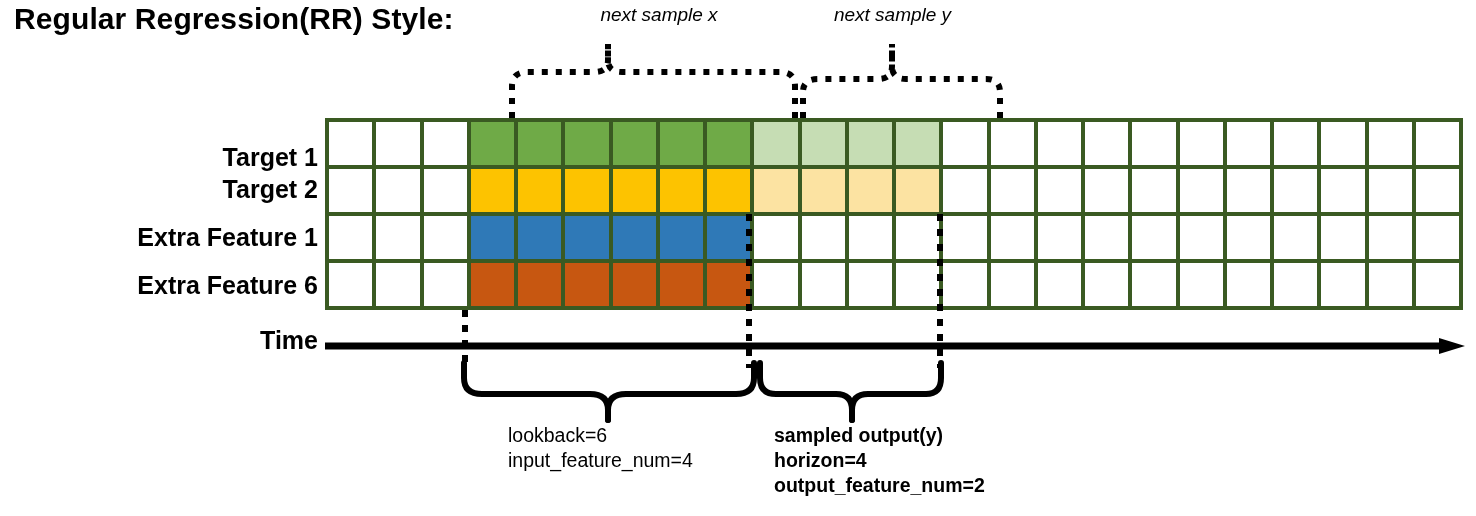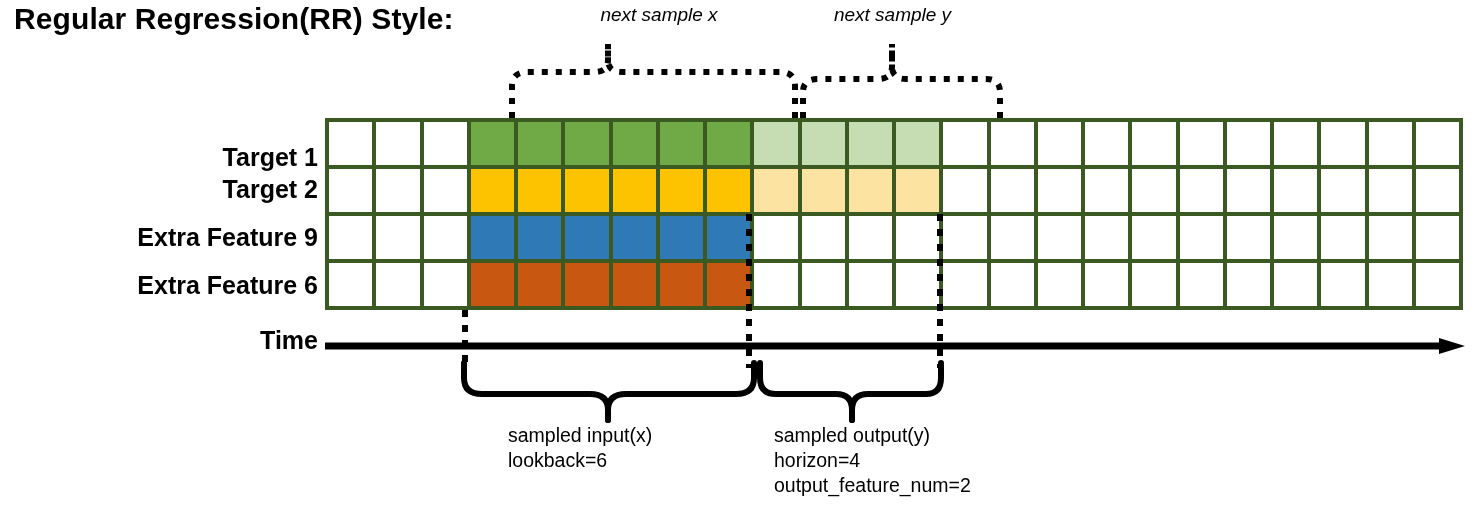--- a/index.html
+++ b/index.html
@@ -71,35 +71,35 @@
 
   
   #overlay{left:0;top:0;width:1476px;height:516px;pointer-events:none;}
 
   
   .caption{
     font-size:19.5px;font-weight:400;color:#000;
     line-height:25px;white-space:nowrap;
   }
   #cap-x{left:508px;top:423px;}
-  #cap-y{left:774px;top:423px;}
+  #cap-y{left:774px;top:423px;font-weight:bold;}
 </style>
 </head>
 <body>
 
 <div id="stage">
 
   <div class="abs" id="title">Regular Regression(RR) Style:</div>
 
   <div class="abs topnote" id="note-x">next sample x</div>
   <div class="abs topnote" id="note-y">next sample y</div>
 
   <div class="abs rowlabel" id="rl0">Target 1</div>
   <div class="abs rowlabel" id="rl1">Target 2</div>
-  <div class="abs rowlabel" id="rl2">Extra Feature 9</div>
+  <div class="abs rowlabel" id="rl2">Extra Feature 1</div>
   <div class="abs rowlabel" id="rl3">Extra Feature 6</div>
 
   <div class="abs" id="time-label">Time</div>
 
   <div class="abs" id="grid" style="background: rgb(58, 90, 34);">
       <div class="cell" style="background: rgb(255, 255, 255);"></div>
       <div class="cell" style="background: rgb(255, 255, 255);"></div>
       <div class="cell" style="background: rgb(255, 255, 255);"></div>
       <div class="cell c-green" style="background: rgb(111, 170, 71);"></div>
       <div class="cell c-green" style="background: rgb(111, 170, 71);"></div>
@@ -224,22 +224,22 @@
       <path d="M 754,363 L 754,378 Q 754,394 736,394 L 626,394 Q 608,394 608,410 L 608,420"></path>
     </g>
 
     <g stroke="#000" stroke-width="6" stroke-linecap="round" fill="none">
       <path d="M 760,363 L 760,378 Q 760,394 776,394 L 836,394 Q 852,394 852,410 L 852,420"></path>
       <path d="M 941,363 L 941,378 Q 941,394 926,394 L 868,394 Q 852,394 852,410 L 852,420"></path>
     </g>
   </svg>
 
   <div class="abs caption" id="cap-x">
-    <div>sampled input(x)</div>
     <div>lookback=6</div>
+    <div>input_feature_num=4</div>
   </div>
 
   <div class="abs caption" id="cap-y">
     <div>sampled output(y)</div>
     <div>horizon=4</div>
     <div>output_feature_num=2</div>
   </div>
 
 </div>
 

